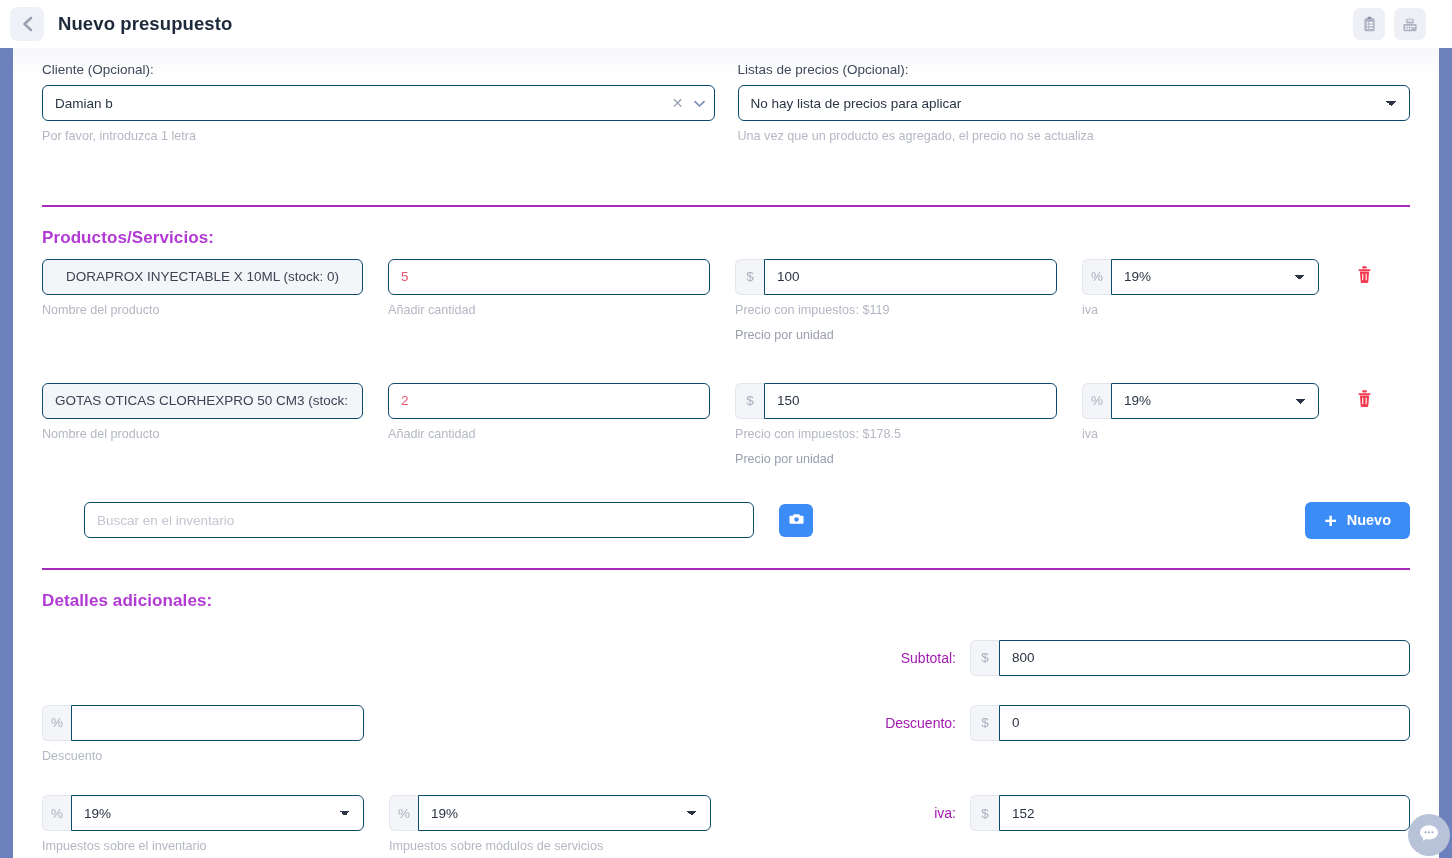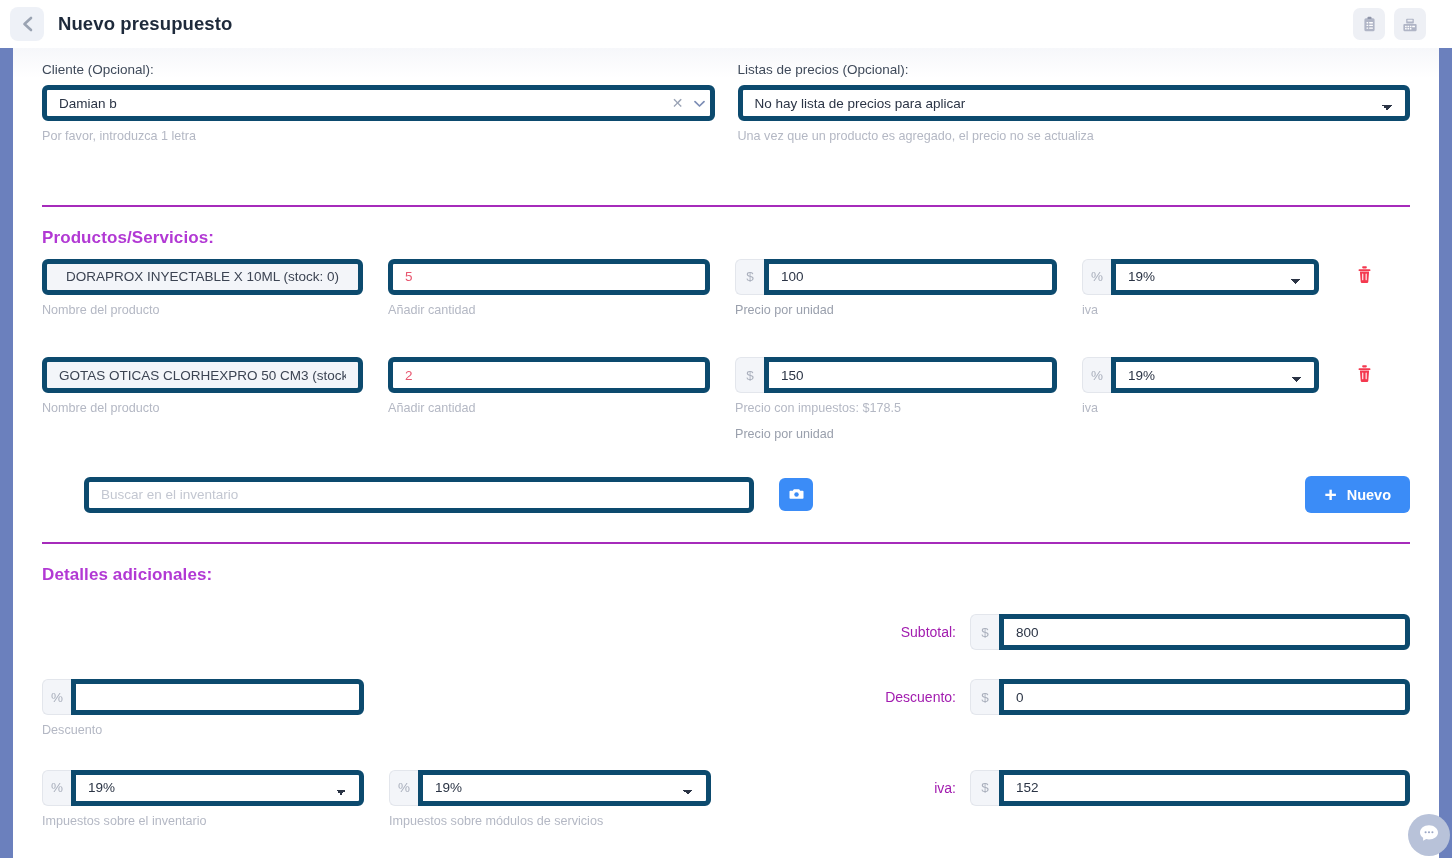--- a/index.html
+++ b/index.html
@@ -97,21 +97,21 @@
     font-size: 12.6px;
     color: #b4b8c4;
     margin-top: 6px;
     line-height: 1.55;
   }
   .hint.dark { color: #9aa0ad; }
 
   .field {
     width: 100%;
     height: 36px;
-    border: 5px solid #0c4a6e;
+    border: 1px solid #0c4a6e;
     border-radius: 6px;
     background: #fff;
     font-family: "Liberation Sans", sans-serif;
     font-size: 13.5px;
     color: #2b3445;
     padding: 0 12px;
     outline: none;
   }
   .field::placeholder { color: #c3c7d1; }
   .field.readonly {
@@ -347,20 +347,21 @@
       </div>
       <div class="c-qty">
         <input class="field red" value="5" style="">
         <div class="hint">Añadir cantidad</div>
       </div>
       <div class="c-price">
         <div class="igroup">
           <div class="addon">$</div>
           <input class="field" value="100" style="">
         </div>
+        <div class="hint">Precio con impuestos: $119</div>
         <div class="hint dark">Precio por unidad</div>
       </div>
       <div class="c-tax">
         <div class="igroup">
           <div class="addon">%</div>
           <select class="field"><option>19%</option></select>
         </div>
         <div class="hint">iva</div>
       </div>
       <div class="c-del">

